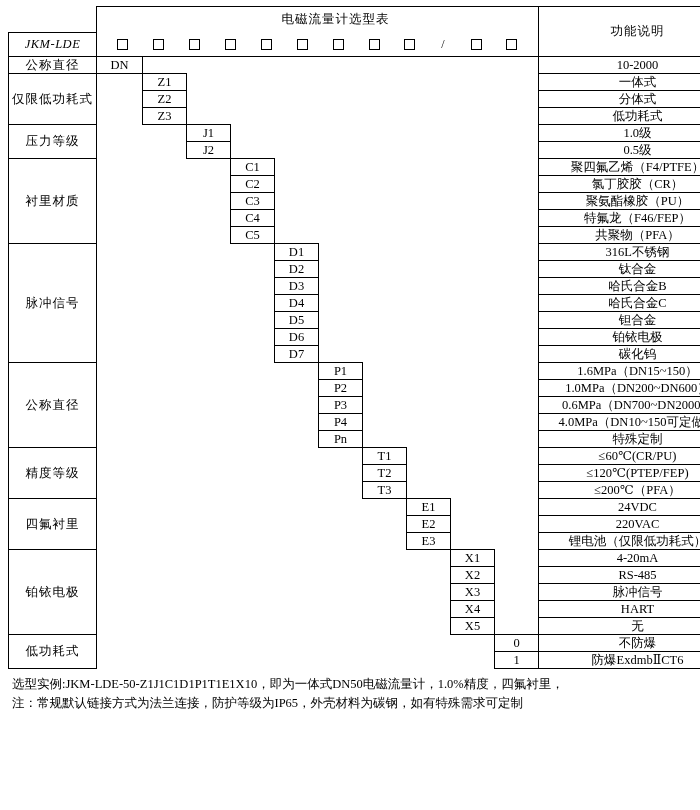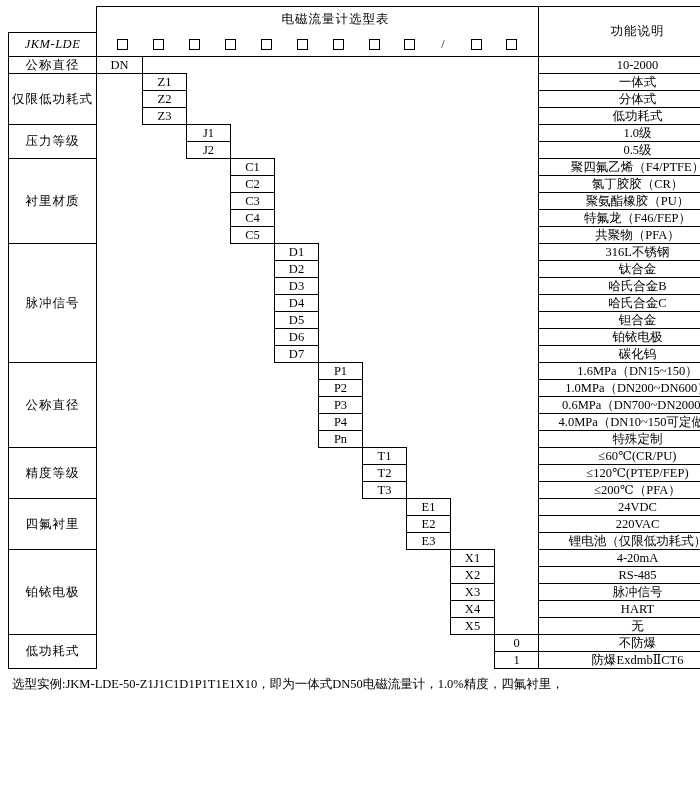--- a/index.html
+++ b/index.html
@@ -338,14 +338,15 @@
         <tr>
           <td colspan="9" style="border: none;"></td>
           <td class="codecell">1</td>
           <td class="desc">防爆ExdmbⅡCT6</td>
         </tr>
       </tbody>
   </table>
 
   <div class="notes">
     <div>选型实例:JKM-LDE-50-Z1J1C1D1P1T1E1X10，即为一体式DN50电磁流量计，1.0%精度，四氟衬里，</div>
+    <div>注：常规默认链接方式为法兰连接，防护等级为IP65，外壳材料为碳钢，如有特殊需求可定制</div>
   </div>
 </div>
 
 </body></html>

